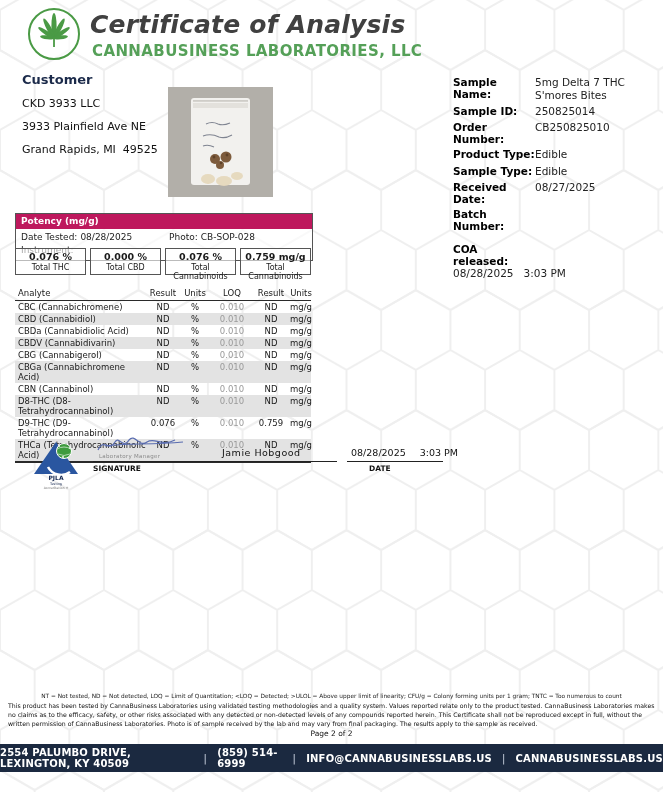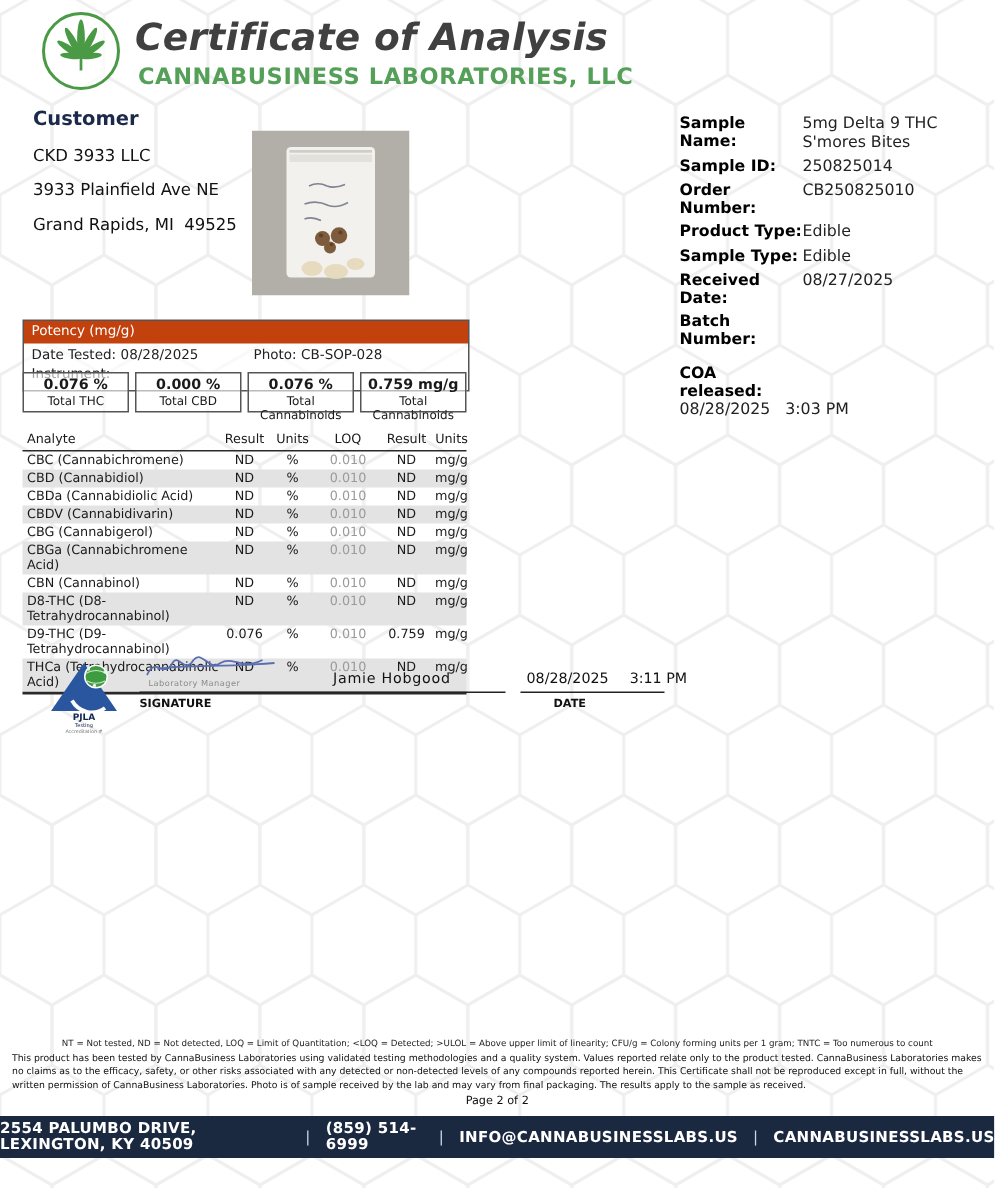--- a/index.html
+++ b/index.html
@@ -23,21 +23,21 @@
 
   
   .sample-info{left:453px;top:76px;width:206px;}
   .info-row{display:flex;margin-bottom:3px;}
   .info-row.gap{margin-top:11px;flex-direction:column;}
   .info-label{flex:none;width:82px;font-size:10.5px;font-weight:bold;color:#000;}
   .info-value{font-size:10.5px;color:#222;width:120px;white-space:pre-wrap;line-height:1.25;}
 
   
   .potency-box{left:15px;top:213px;width:296px;border:1px solid #555;background:rgba(255,255,255,.6);}
-  .pot-bar{background:#c2410c;color:#fff;font-size:9px;font-weight:normal;padding:2px 5px 3px;}
+  .pot-bar{background:#be185d;color:#fff;font-size:9px;font-weight:bold;padding:2px 5px 3px;}
   .pot-meta{padding:3px 5px 2px;font-size:9px;color:#222;}
   .pm-row{display:flex;margin-bottom:3px;}
   .pm-left{width:148px;display:flex;gap:3px;}
   .pm-right{display:flex;gap:3px;}
 
   .boxes{left:15px;top:248px;width:296px;display:flex;justify-content:space-between;}
   .sumbox{border:1px solid #555;width:69px;height:25px;text-align:center;background:rgba(255,255,255,.6);}
   .sum-val{font-size:9.5px;font-weight:bold;margin-top:2px;}
   .sum-label{font-size:8px;margin-top:1px;}
 
@@ -141,21 +141,21 @@
     <g fill="#e6d9bd" opacity="0.95">
       <ellipse cx="40" cy="92" rx="7" ry="5"></ellipse>
         <ellipse cx="56" cy="94" rx="8" ry="5"></ellipse>
         <ellipse cx="69" cy="89" rx="6" ry="4"></ellipse>
     </g>
   </svg>
 
   <div class="layer sample-info">
       <div class="info-row">
         <span class="info-label">Sample Name:</span>
-        <span class="info-value">5mg Delta 9 THC S'mores Bites</span>
+        <span class="info-value">5mg Delta 7 THC S'mores Bites</span>
       </div>
       <div class="info-row">
         <span class="info-label">Sample ID:</span>
         <span class="info-value">250825014</span>
       </div>
       <div class="info-row">
         <span class="info-label">Order Number:</span>
         <span class="info-value">CB250825010</span>
       </div>
       <div class="info-row">
@@ -334,21 +334,21 @@
       <path d="M3 17 C9 4 14 20 20 9 C24 2 28 17 34 7 C40 0 44 15 52 9 C60 4 66 14 80 7"></path>
       <path d="M10 13 C30 10 55 12 88 9"></path>
     </g>
   </svg>
   <div class="layer sig-role">Laboratory Manager</div>
   <div class="layer sig-name">Jamie  Hobgood</div>
   <div class="layer sig-line"></div>
   <div class="layer sig-label">SIGNATURE</div>
   <div class="layer sig-date">
     <span>08/28/2025</span>
-    <span>3:11 PM</span>
+    <span>3:03 PM</span>
   </div>
   <div class="layer date-line"></div>
   <div class="layer date-label">DATE</div>
 
   <div class="layer legend">NT = Not tested, ND = Not detected, LOQ = Limit of Quantitation; &lt;LOQ = Detected; &gt;ULOL = Above upper limit of linearity; CFU/g = Colony forming units per 1 gram; TNTC = Too numerous to count</div>
   <div class="layer disclaimer">This product has been tested by CannaBusiness Laboratories using validated testing methodologies and a quality system. Values reported relate only to the product tested.  CannaBusiness Laboratories makes no claims as to the efficacy, safety, or other risks associated with any detected or non-detected levels of any compounds reported herein.  This Certificate shall not be reproduced except in full, without the written permission of CannaBusiness Laboratories.  Photo is of sample received by the lab and may vary from final packaging. The results apply to the sample as received.</div>
   <div class="layer page-num">Page 2 of  2</div>
 
   <div class="layer footer-bar">
       <span class="fitem">2554 PALUMBO DRIVE, LEXINGTON, KY 40509</span>

